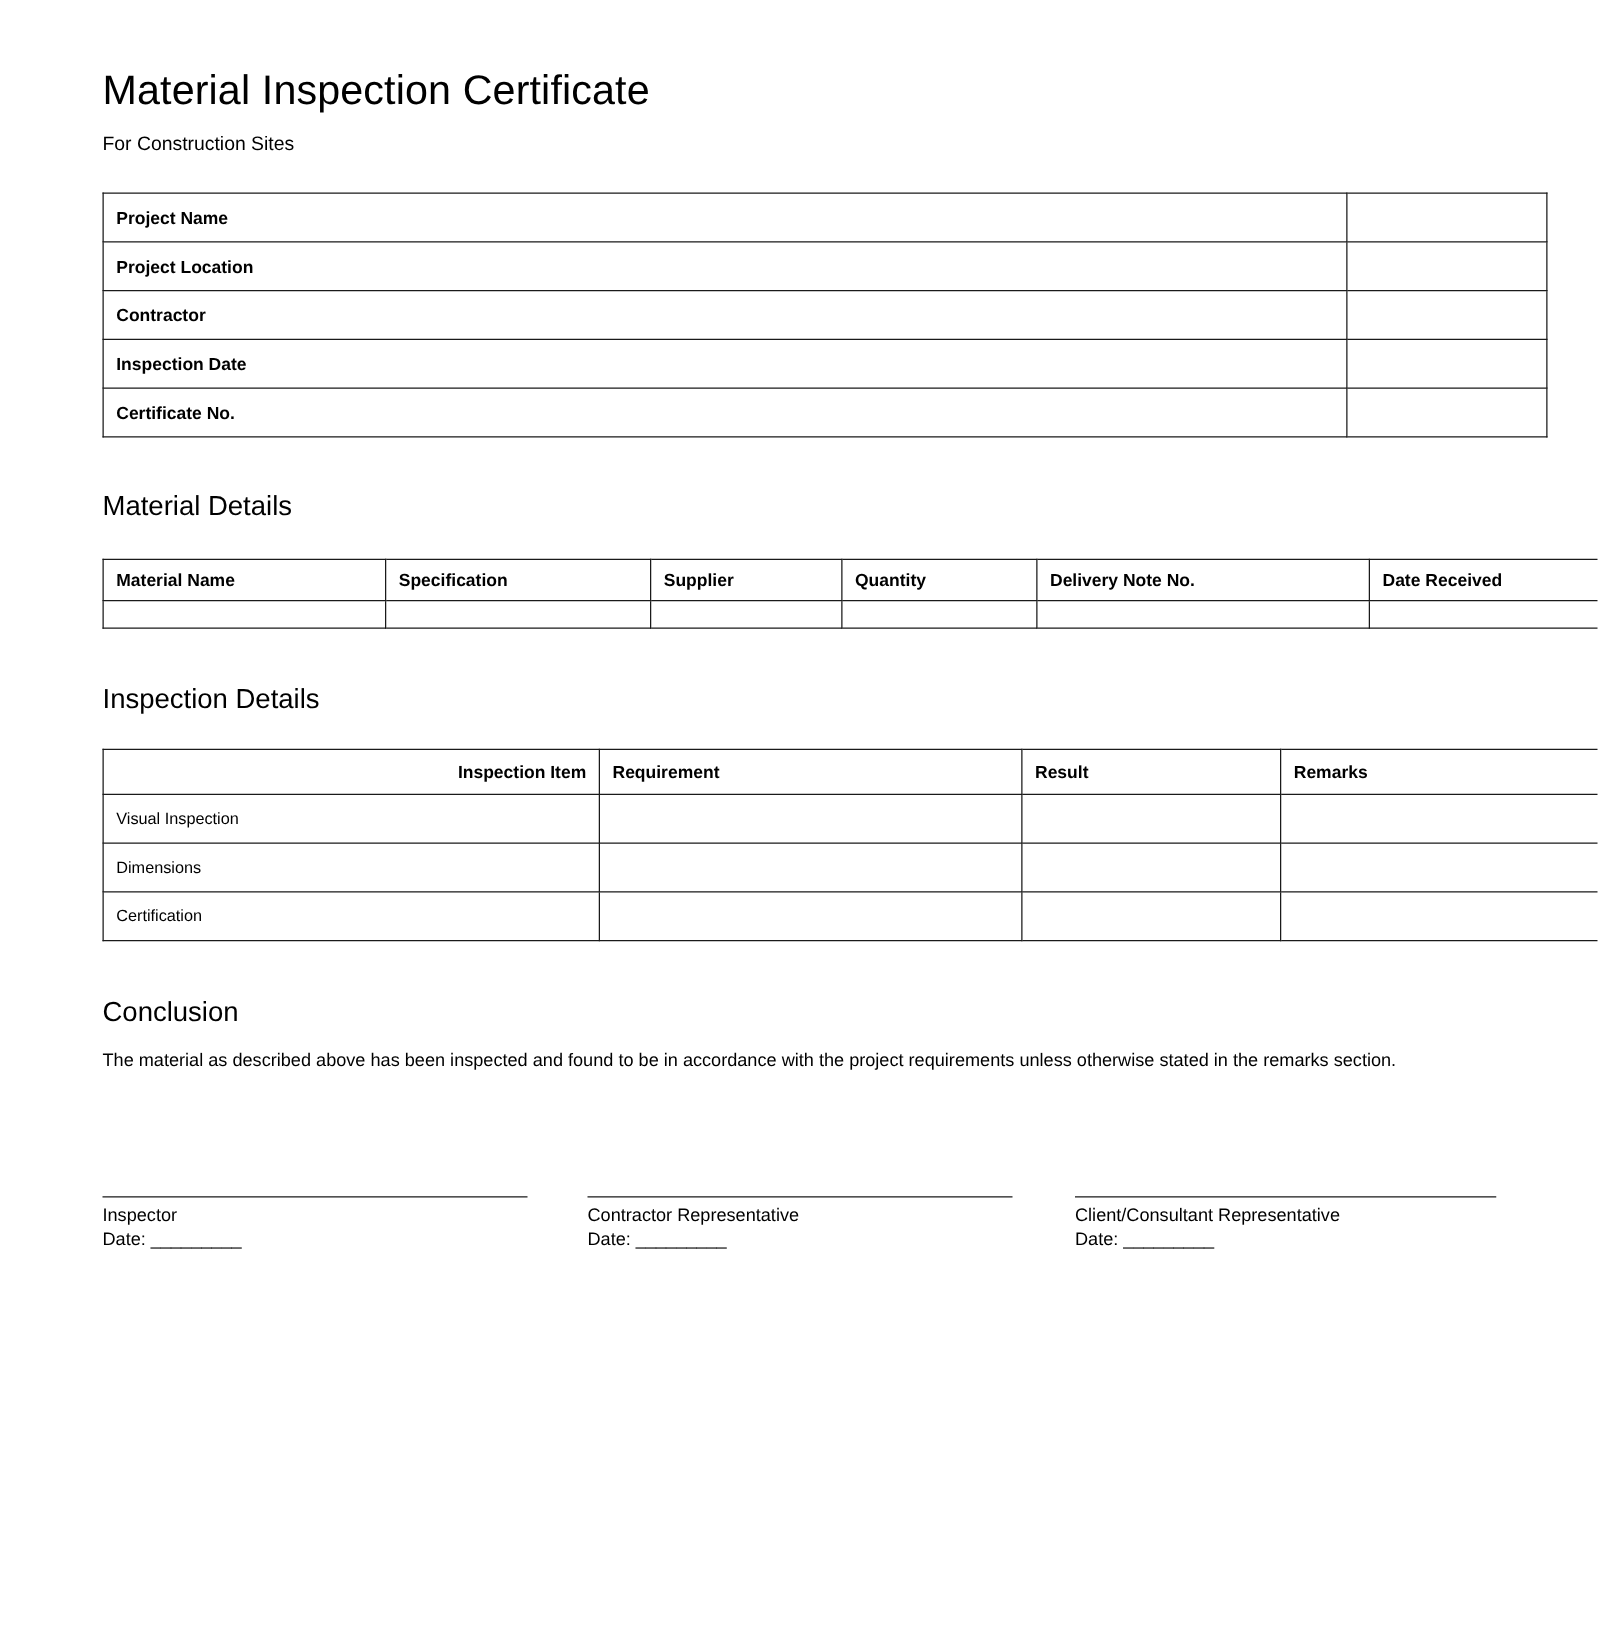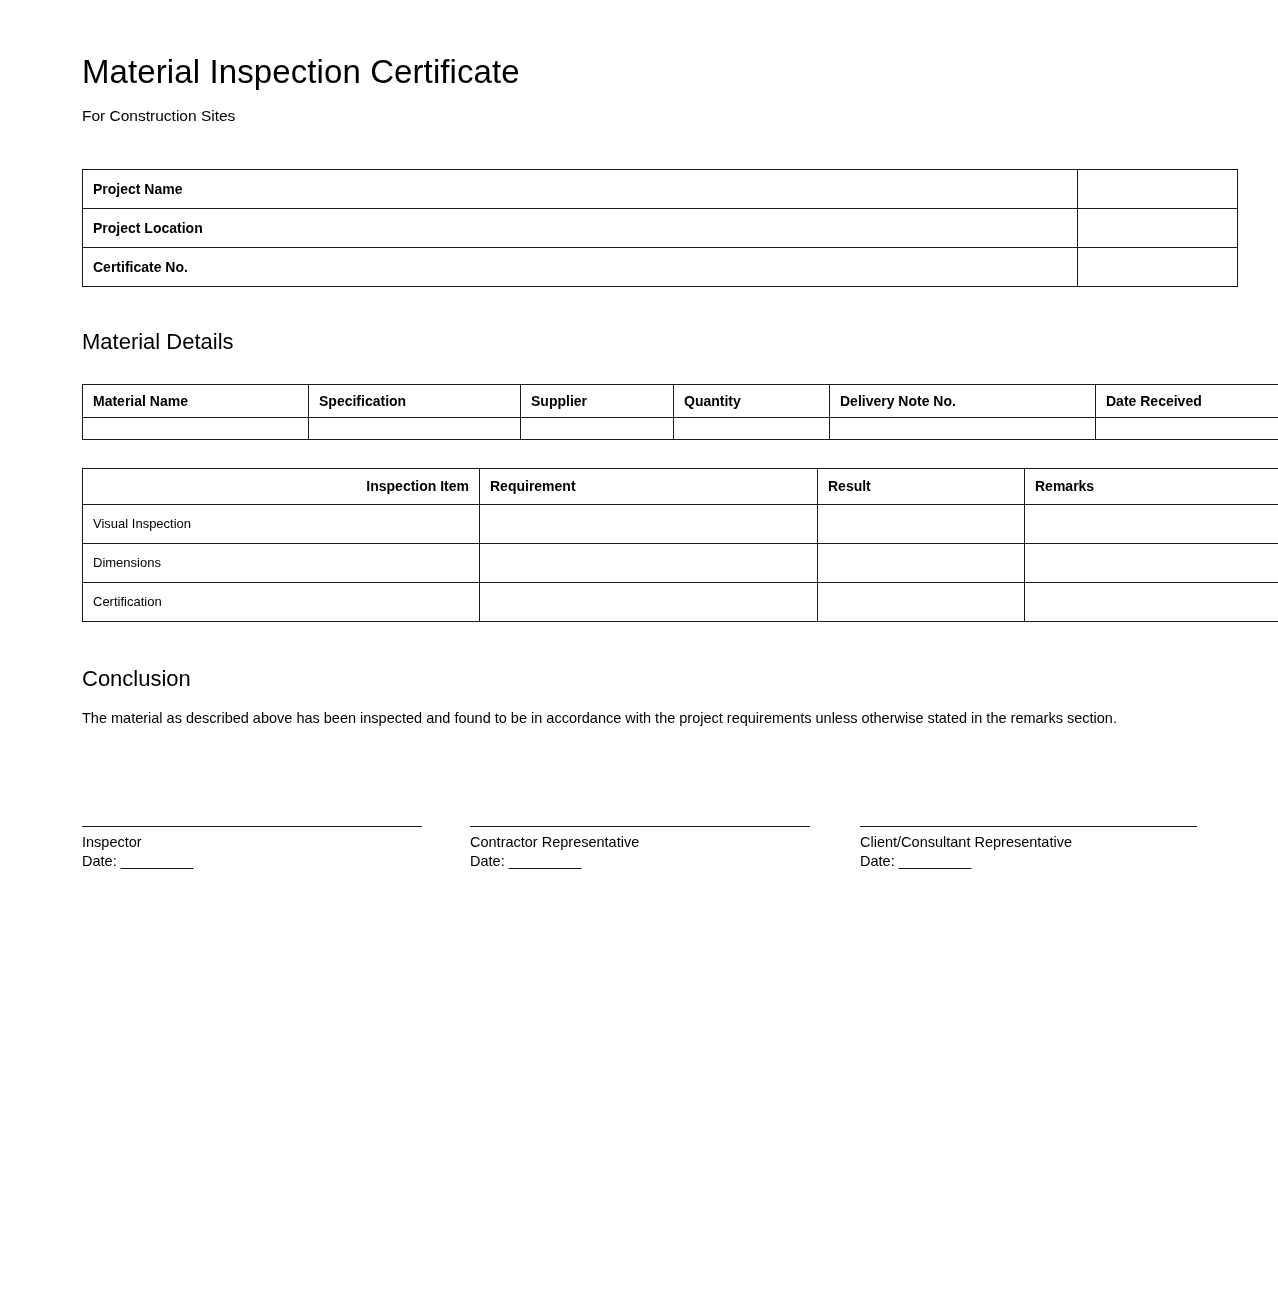--- a/index.html
+++ b/index.html
@@ -71,21 +71,21 @@
   td.label-cell {
     font-weight: bold;
     font-size: 14px;
   }
   td.body-cell {
     font-weight: normal;
     font-size: 13px;
   }
 
   
-  #info-table { margin-top: 44px; padding-left: 43px; }
+  #info-table { margin-top: 29px; padding-left: 43px; }
   #info-table tr { height: 39px; }
   #info-table td.label-cell { width: 974px; }
   #info-table td.value-cell { width: 139px; }
 
   
   #material-heading-wrap { margin-top: 42px; }
   #material-table { margin-top: 29px; }
   #material-table tr.head-row { height: 33px; }
   #material-table tr.data-row { height: 22px; }
 
@@ -145,20 +145,28 @@
     <p class="doc-subtitle">For Construction Sites</p>
 
     <table id="info-table">
       <tbody>
           <tr>
             <td class="label-cell">Project Name</td>
             <td class="value-cell"></td>
           </tr>
           <tr>
             <td class="label-cell">Project Location</td>
+            <td class="value-cell"></td>
+          </tr>
+          <tr>
+            <td class="label-cell">Contractor</td>
+            <td class="value-cell"></td>
+          </tr>
+          <tr>
+            <td class="label-cell">Inspection Date</td>
             <td class="value-cell"></td>
           </tr>
           <tr>
             <td class="label-cell">Certificate No.</td>
             <td class="value-cell"></td>
           </tr>
         </tbody>
     </table>
 
     <div id="material-heading-wrap">
@@ -181,20 +189,23 @@
             <td class="body-cell" style="width: 205px;"></td>
             <td class="body-cell" style="width: 191px;"></td>
             <td class="body-cell" style="width: 132px;"></td>
             <td class="body-cell" style="width: 135px;"></td>
             <td class="body-cell" style="width: 245px;"></td>
             <td class="body-cell" style="width: 207px;"></td>
           </tr>
         </tbody>
     </table>
 
+    <div id="inspection-heading-wrap">
+      <h2 class="section-heading">Inspection Details</h2>
+    </div>
 
     <table id="inspection-table">
       <thead>
           <tr class="head-row">
             <th style="width: 376px; text-align: right;">Inspection Item</th>
             <th style="width: 317px;">Requirement</th>
             <th style="width: 186px;">Result</th>
             <th style="width: 236px;">Remarks</th>
           </tr>
         </thead>

